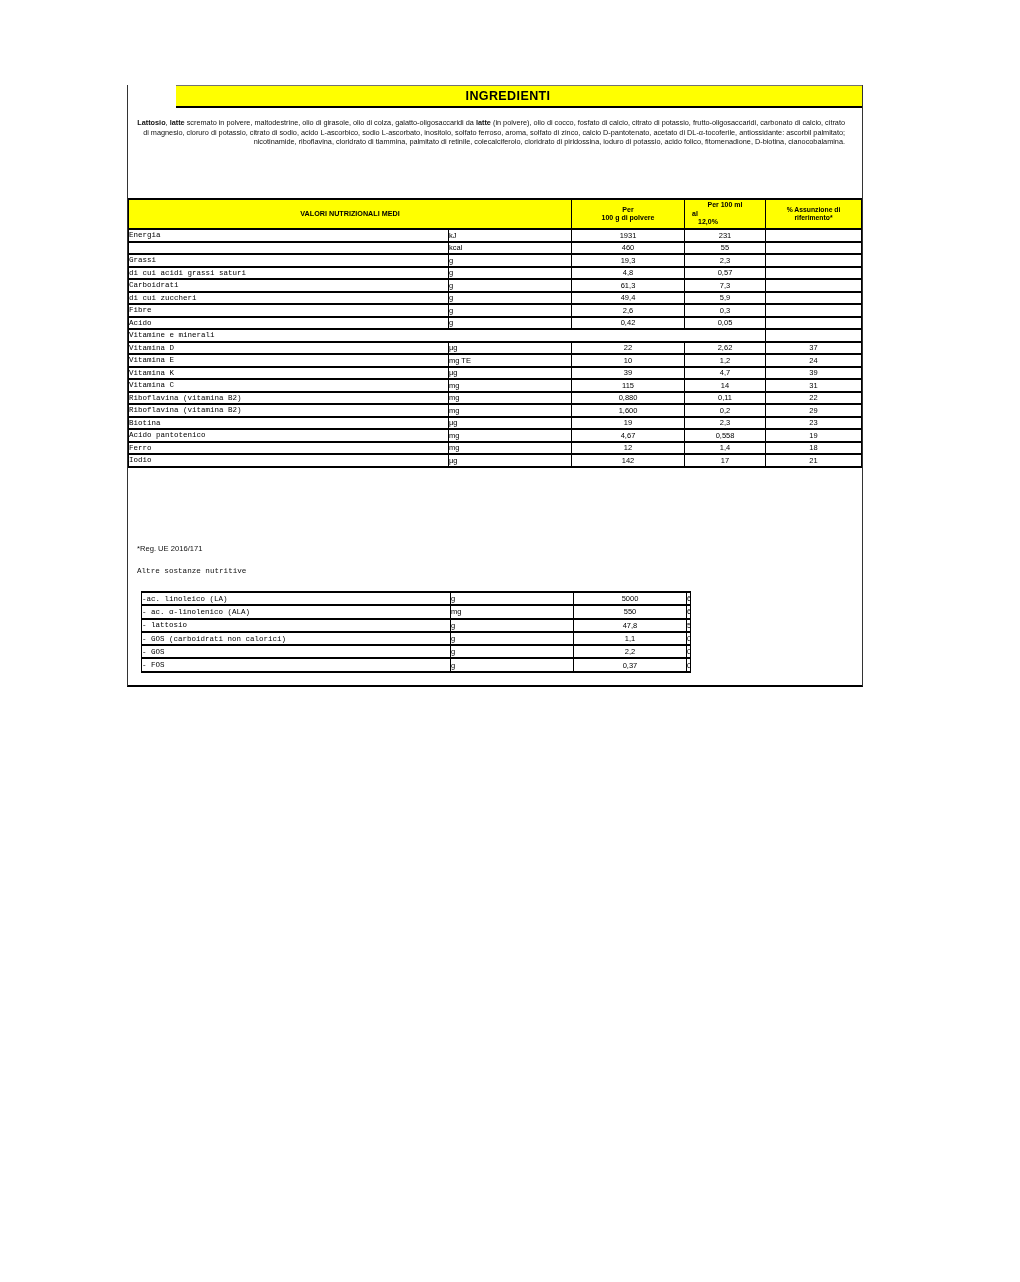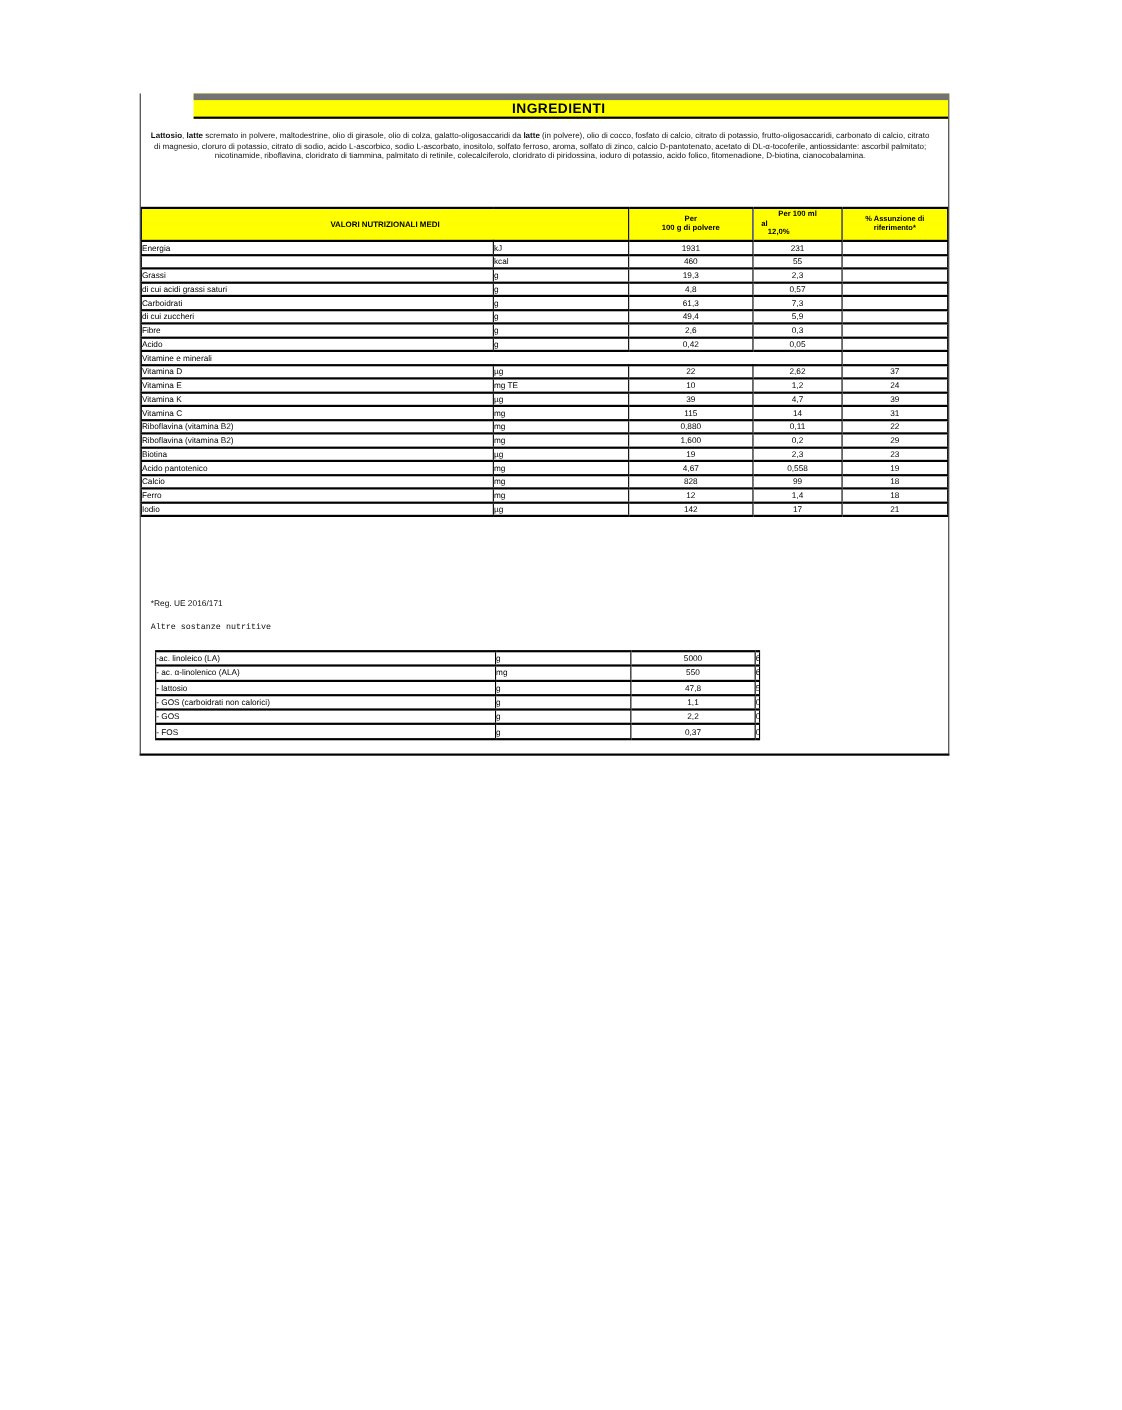--- a/index.html
+++ b/index.html
@@ -7,46 +7,46 @@
   body {
     width:1020px; height:1282px; position:relative;
     font-family:"Liberation Sans", sans-serif; color:#000;
   }
   .frame {
     position:absolute; left:127px; top:85px; width:736px; height:602px;
     border-left:1px solid #333; border-right:1px solid #333; border-bottom:2px solid #000;
   }
   .title-bar {
     position:absolute; top:0; left:0; right:0; height:23px;
-    background:#FFFF00; border-top:6px solid #737373; border-bottom:2px solid #000;
+    background:#FFFF00; border-top:1px solid #737373; border-bottom:2px solid #000;
     display:flex; align-items:center; justify-content:center;
     font-size:12.5px; font-weight:bold; letter-spacing:0.4px; padding-right:22px;margin-left:48px;
   }
   .ingredients {
     position:absolute; top:33px; left:9px; width:708px;
-    font-size:7.3px; line-height:9.7px; color:#111; text-align:center;
+    font-size:7.3px; line-height:9.7px; color:#111; text-align:right;
   }
   table { border-collapse:collapse; table-layout:fixed; }
-  table.main { position:absolute; top:103px; left:0; width:734px; }
+  table.main { position:absolute; top:113px; left:0; width:734px; }
   table.main td {
     border:1px solid #000; border-top-width:2px; border-bottom-width:2px;
     height:12.5px; font-size:7.5px; padding:0; vertical-align:middle;
     overflow:hidden; white-space:nowrap;
   }
   table.main tr.head td {
     background:#FFFF00; height:30px; font-weight:bold; font-size:7px;
     text-align:center; vertical-align:middle; line-height:8.5px;
   }
   td.hlabel { padding-right:165px; font-size:7.2px !important; }
   td.hcol div { line-height:8.5px; }
   td.hcol-ml div:nth-child(1) { text-align:center; }
   td.hcol-ml div:nth-child(2) { text-align:left; padding-left:7px; }
   td.hcol-ml div:nth-child(3) { text-align:left; padding-left:13px; }
   td.hcol-ref { font-size:6.8px !important; }
-  td.name { text-align:left; padding-left:9px; }
+  td.name { text-align:left; padding-left:9px;font-family:Liberation Mono, monospace; }
   td.unit { text-align:left; padding-left:22px; }
   td.val  { text-align:center; }
   .footnote {
     position:absolute; top:459px; left:9px; font-size:7.6px; color:#111;
   }
   .other-label {
     position:absolute; top:482px; left:9px; font-size:7.6px; color:#111;font-family:Liberation Mono, monospace;
   }
   table.other { position:absolute; top:506px; left:13px; width:550px; }
   table.other td {
@@ -201,27 +201,20 @@
           <td class="val">23</td>
         </tr>
         <tr>
           <td class="name">Acido pantotenico</td>
           <td class="unit">mg</td>
           <td class="val">4,67</td>
           <td class="val">0,558</td>
           <td class="val">19</td>
         </tr>
         <tr>
-          <td class="name">Calcio</td>
-          <td class="unit">mg</td>
-          <td class="val">828</td>
-          <td class="val">99</td>
-          <td class="val">18</td>
-        </tr>
-        <tr>
           <td class="name">Ferro</td>
           <td class="unit">mg</td>
           <td class="val">12</td>
           <td class="val">1,4</td>
           <td class="val">18</td>
         </tr>
         <tr>
           <td class="name">Iodio</td>
           <td class="unit">µg</td>
           <td class="val">142</td>

